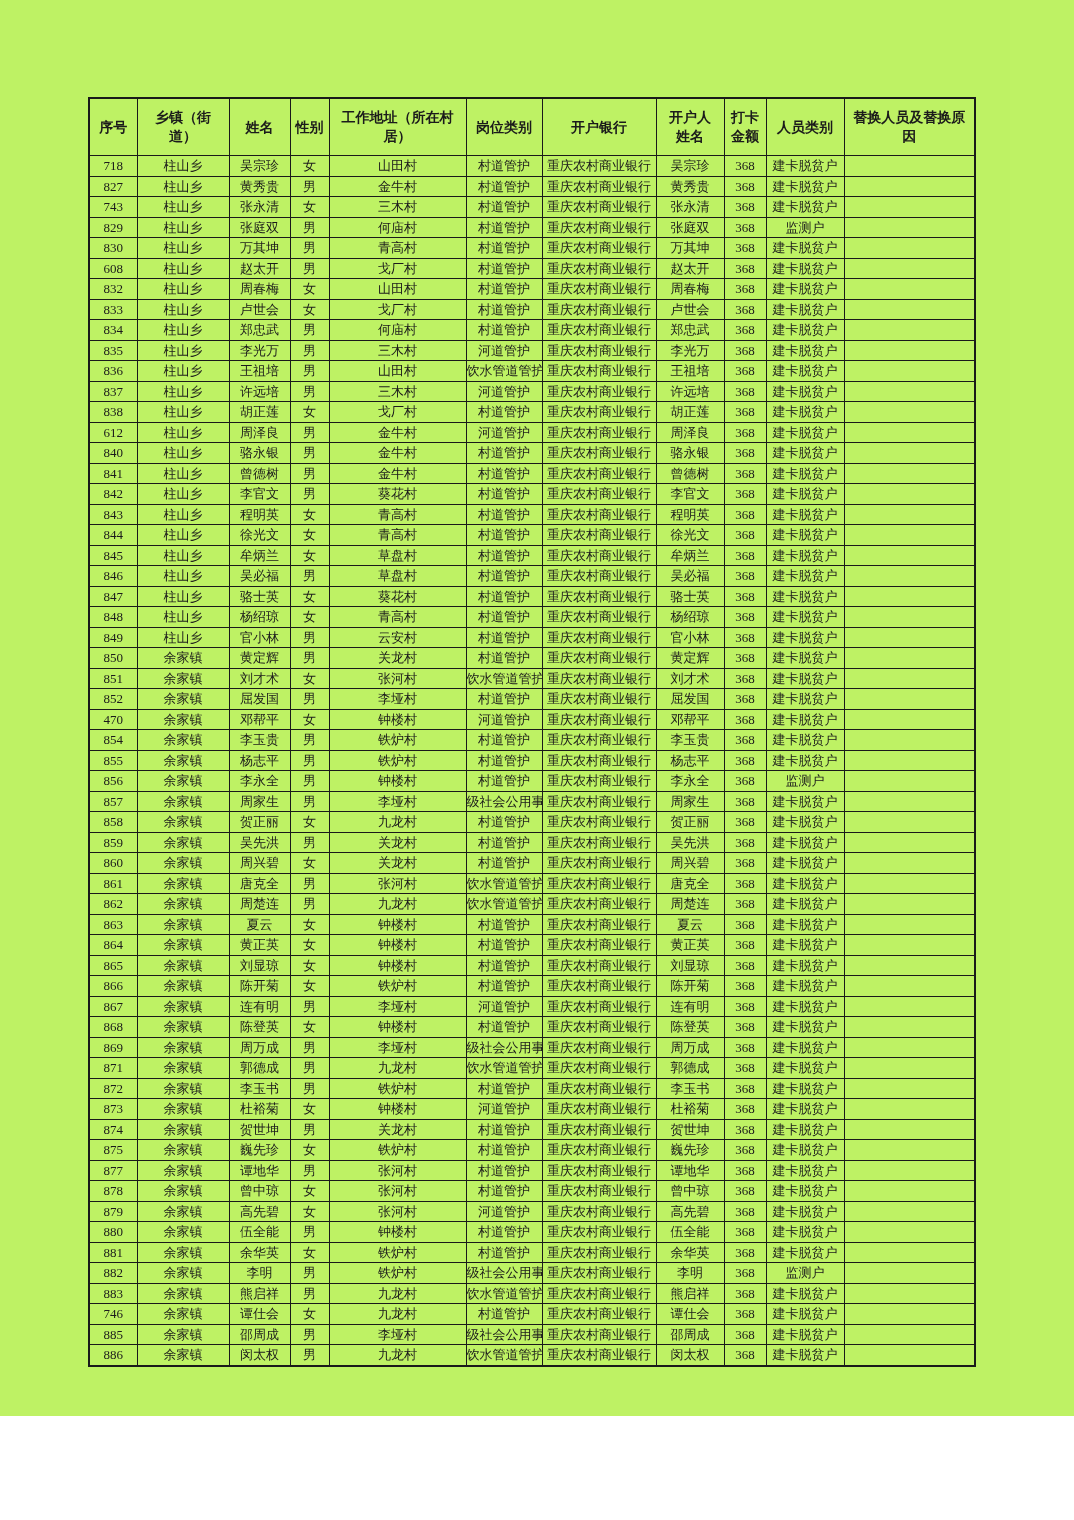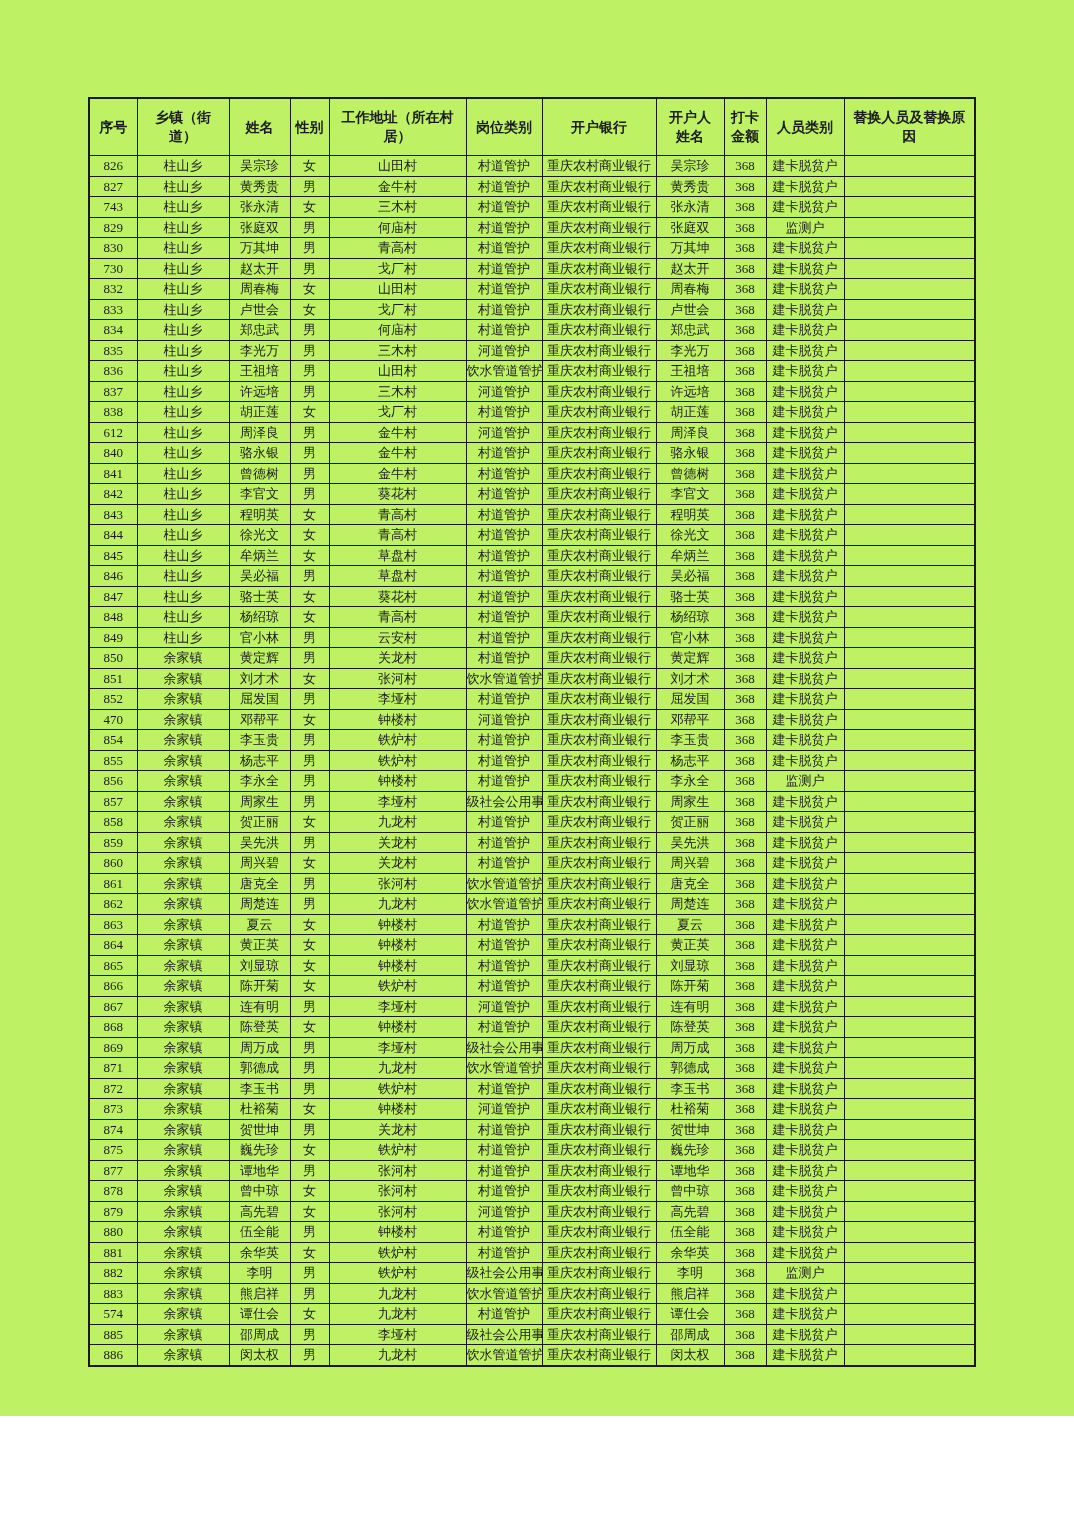--- a/index.html
+++ b/index.html
@@ -91,21 +91,21 @@
 姓名</th>
           <th>打卡
 金额</th>
           <th>人员类别</th>
           <th>替换人员及替换原
 因</th>
         </tr>
     </thead>
     <tbody>
         <tr>
-          <td>826</td>
+          <td>718</td>
           <td>柱山乡</td>
           <td>吴宗珍</td>
           <td>女</td>
           <td>山田村</td>
           <td>村道管护</td>
           <td>重庆农村商业银行</td>
           <td>吴宗珍</td>
           <td>368</td>
           <td>建卡脱贫户</td>
           <td></td>
@@ -156,21 +156,21 @@
           <td>男</td>
           <td>青高村</td>
           <td>村道管护</td>
           <td>重庆农村商业银行</td>
           <td>万其坤</td>
           <td>368</td>
           <td>建卡脱贫户</td>
           <td></td>
         </tr>
         <tr>
-          <td>730</td>
+          <td>608</td>
           <td>柱山乡</td>
           <td>赵太开</td>
           <td>男</td>
           <td>戈厂村</td>
           <td>村道管护</td>
           <td>重庆农村商业银行</td>
           <td>赵太开</td>
           <td>368</td>
           <td>建卡脱贫户</td>
           <td></td>
@@ -819,21 +819,21 @@
           <td>男</td>
           <td>九龙村</td>
           <td>饮水管道管护</td>
           <td>重庆农村商业银行</td>
           <td>熊启祥</td>
           <td>368</td>
           <td>建卡脱贫户</td>
           <td></td>
         </tr>
         <tr>
-          <td>574</td>
+          <td>746</td>
           <td>余家镇</td>
           <td>谭仕会</td>
           <td>女</td>
           <td>九龙村</td>
           <td>村道管护</td>
           <td>重庆农村商业银行</td>
           <td>谭仕会</td>
           <td>368</td>
           <td>建卡脱贫户</td>
           <td></td>

